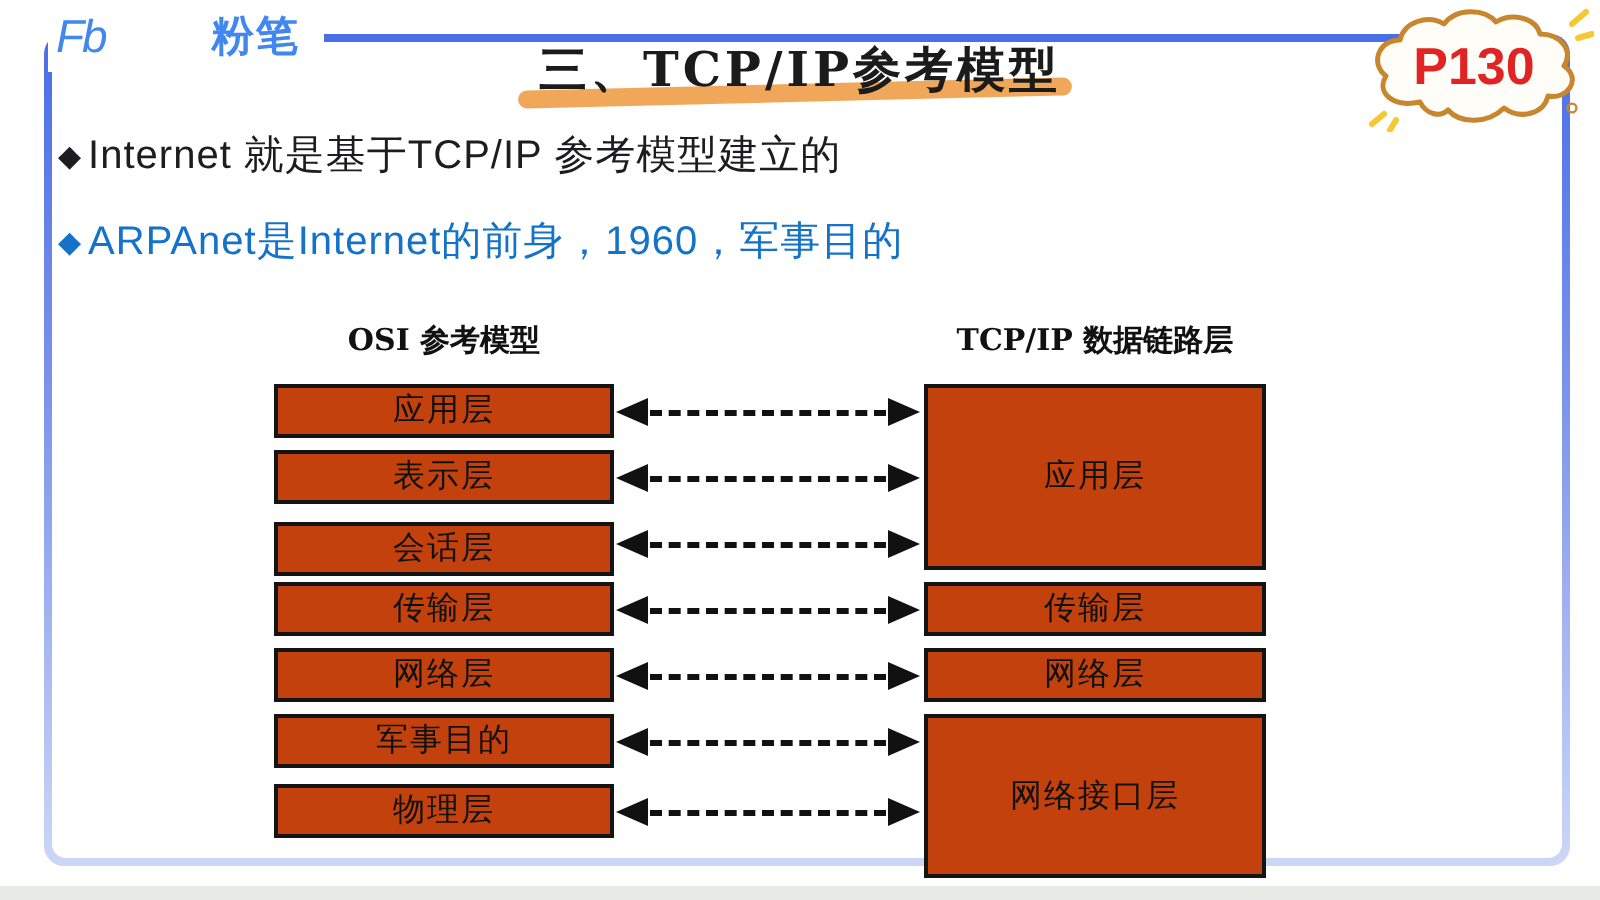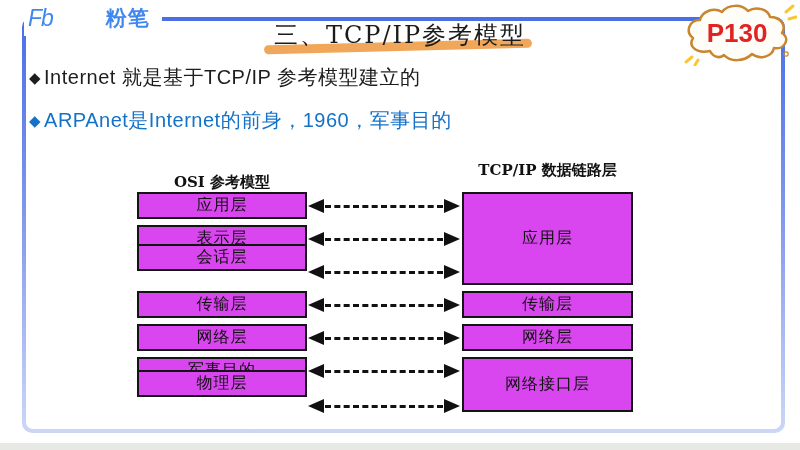--- a/index.html
+++ b/index.html
@@ -31,21 +31,21 @@
     font-weight:normal;font-style:italic;font-size:23px;letter-spacing:-1px;
     color:#4187f0;
   }
   .logo-text{font-weight:bold;font-size:21px;color:#4187f0;letter-spacing:1px;margin-left:48px;}
   
   .title-wrap{position:absolute;top:19px;left:0;width:100%;text-align:center;z-index:4;}
   .title-box{position:relative;display:inline-block;}
   .title-text{
     position:relative;z-index:2;
     font-family:"DejaVu Serif","Liberation Serif",serif;
-    font-size:24px;font-weight:normal;color:#1b1b1b;letter-spacing:2px;
+    font-size:24px;font-weight:bold;color:#1b1b1b;letter-spacing:2px;
   }
   .title-hl{
     position:absolute;z-index:1;left:-10px;right:-6px;bottom:0px;height:9px;
     background:#f0a04b;border-radius:6px;transform:rotate(-1.4deg);opacity:.92;
   }
   
   .badge{position:absolute;left:683px;top:4px;z-index:6;}
   
   .bullet{
     position:absolute;left:29px;display:flex;align-items:baseline;gap:3px;
@@ -53,24 +53,24 @@
   }
   .bullet .marker{font-size:15px;position:relative;top:-1px;}
   .bullet-1{top:64px;color:#1d1d1f;}
   .bullet-2{top:107px;color:#1472c8;}
   
   .dheader{
     position:absolute;top:161px;text-align:center;
     font-family:"DejaVu Serif","Liberation Serif",serif;
     font-size:15px;font-weight:bold;color:#111;
   }
-  .dheader.osi{left:137px;width:170px;margin-top:12px;}
+  .dheader.osi{left:137px;width:170px;}
   .dheader.tcpip{left:462px;width:171px;}
   .lbox{
-    position:absolute;box-sizing:border-box;background:#d946ef;
+    position:absolute;box-sizing:border-box;background:#c2410c;
     border:2px solid #141414;
     display:flex;align-items:center;justify-content:center;
     font-family:"DejaVu Serif","Liberation Serif",serif;
     font-size:16px;color:#111;letter-spacing:1px;
   }
   .osi-box{left:137px;width:170px;height:27px;}
   .tcp-box{left:462px;width:171px;}
   
   .arrow{position:absolute;left:308px;width:152px;height:16px;display:flex;align-items:center;}
   .arrow .tri-l{width:0;height:0;border-top:7px solid transparent;border-bottom:7px solid transparent;border-right:16px solid #111;}
@@ -123,30 +123,30 @@
 <div class="bullet bullet-2">
   <span class="marker">◆</span>
   <span>ARPAnet是Internet的前身，1960，军事目的</span>
 </div>
 
 <div class="dheader osi">OSI 参考模型</div>
 <div class="dheader tcpip">TCP/IP 数据链路层</div>
 
 <div class="lbox osi-box" style="top:192px">应用层</div>
 <div class="lbox osi-box" style="top:225px">表示层</div>
-<div class="lbox osi-box" style="top:244px">会话层</div>
+<div class="lbox osi-box" style="top:261px">会话层</div>
 <div class="lbox osi-box" style="top:291px">传输层</div>
 <div class="lbox osi-box" style="top:324px">网络层</div>
 <div class="lbox osi-box" style="top:357px">军事目的</div>
-<div class="lbox osi-box" style="top:370px">物理层</div>
+<div class="lbox osi-box" style="top:392px">物理层</div>
 
 <div class="lbox tcp-box" style="top:192px;height:93px">应用层</div>
 <div class="lbox tcp-box" style="top:291px;height:27px">传输层</div>
 <div class="lbox tcp-box" style="top:324px;height:27px">网络层</div>
-<div class="lbox tcp-box" style="top:357px;height:55px">网络接口层</div>
+<div class="lbox tcp-box" style="top:357px;height:82px">网络接口层</div>
 
 <div class="arrow" style="top:198px">
     <i class="tri-l"></i>
     <i class="dash"></i>
     <i class="tri-r"></i>
   </div>
 <div class="arrow" style="top:231px">
     <i class="tri-l"></i>
     <i class="dash"></i>
     <i class="tri-r"></i>

